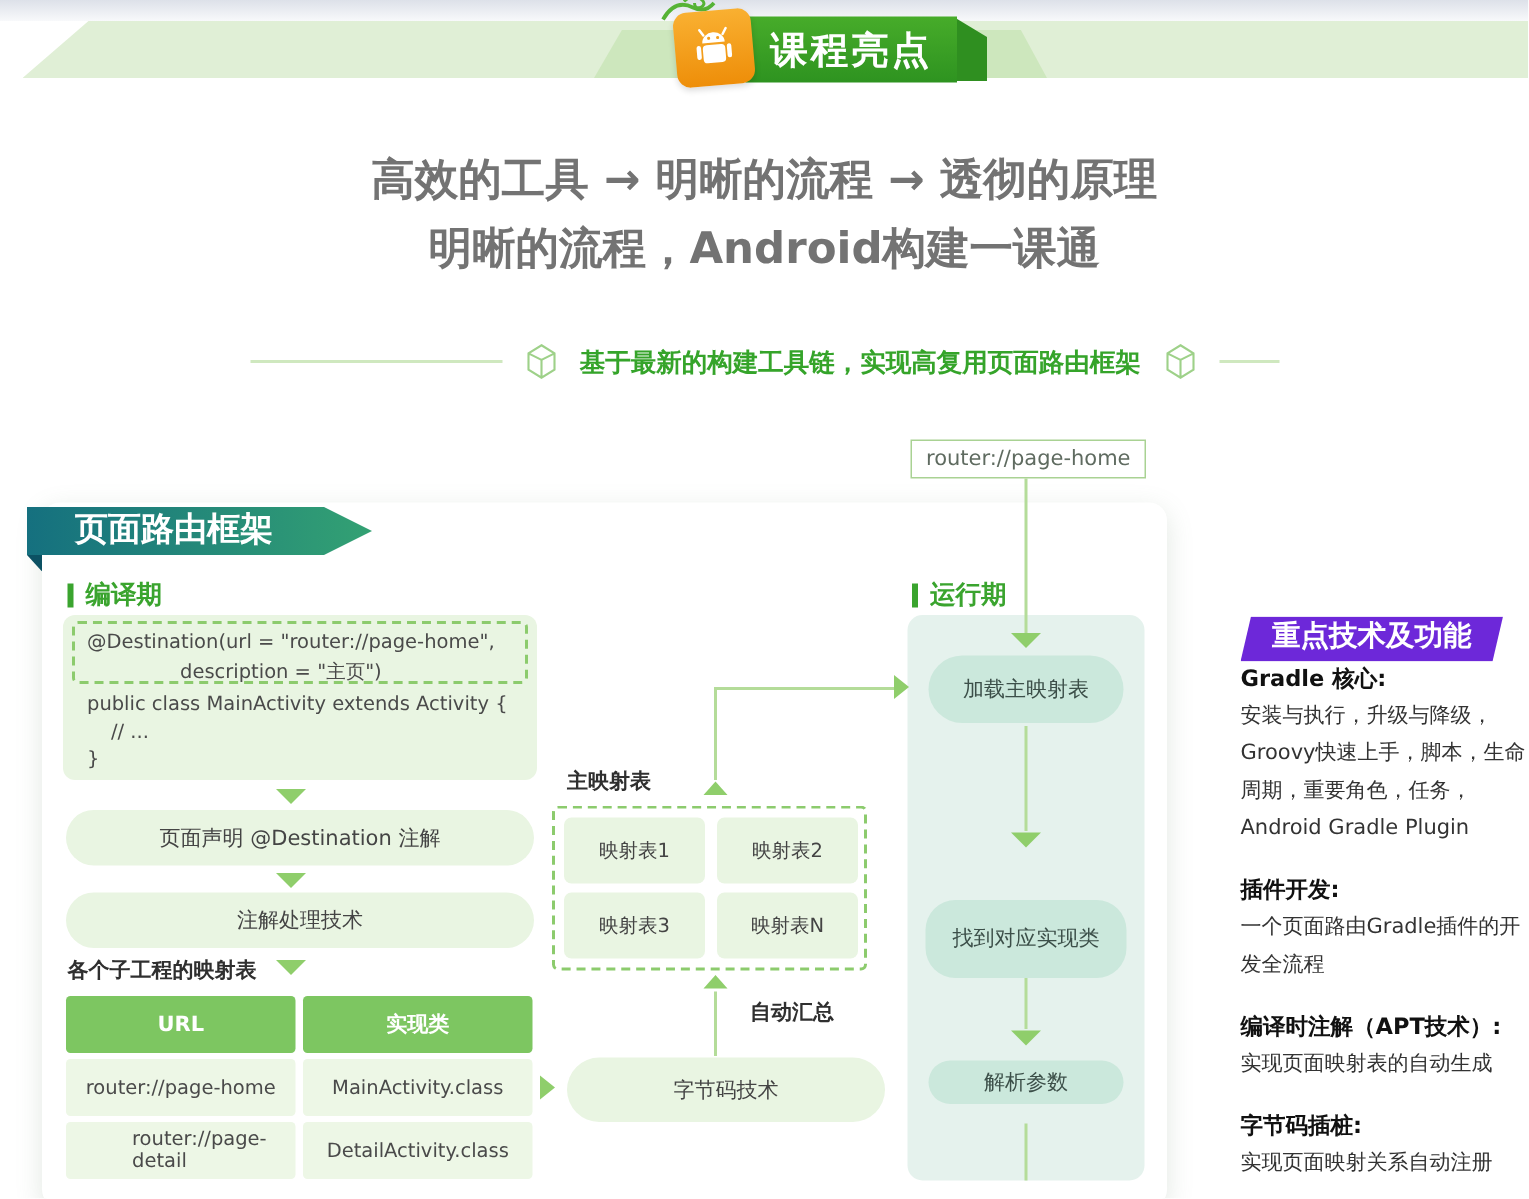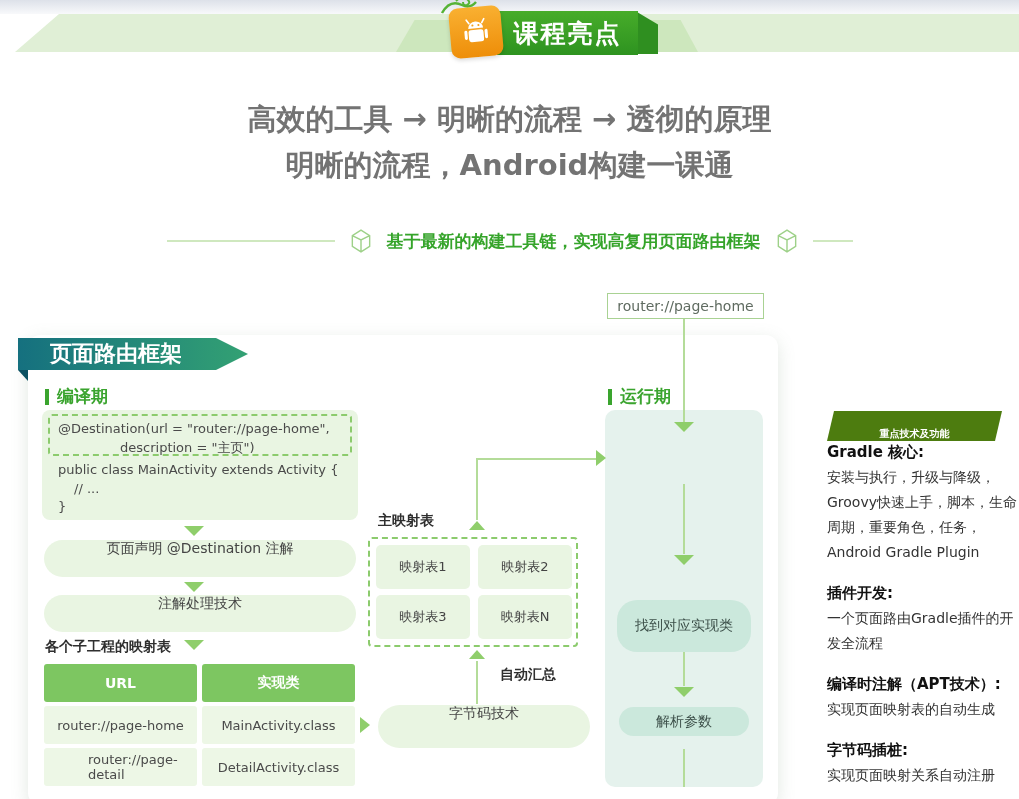--- a/index.html
+++ b/index.html
@@ -59,21 +59,21 @@
   .sec-h .bar { width:4px; height:16px; background:#3aa42e; }
 
   
   .code-block { position:absolute; left:42px; top:410px; width:316px; height:110px;
     background:#e9f5e2; border-radius:8px; z-index:2; }
   .anno-box { position:absolute; left:48px; top:414px; width:304px; height:42px;
     border:2px dashed #8ccb6d; border-radius:4px; z-index:3; }
   .code-line { position:absolute; font-size:13px; color:#4a4a4a; white-space:pre; z-index:4; }
 
   .pill { position:absolute; background:#e9f5e2; border-radius:19px; display:flex;
-    align-items:flex-start; justify-content:center; font-size:14px; color:#444; z-index:3; }
+    align-items:center; justify-content:center; font-size:14px; color:#444; z-index:3; }
 
   .flow-label { position:absolute; font-size:14px; font-weight:bold; color:#2f2f2f; z-index:3; }
 
   
   .th { position:absolute; width:153px; height:38px; background:#7dc661; color:#fff;
     font-size:14px; font-weight:bold; display:flex; align-items:center;
     justify-content:center; border-radius:3px; z-index:3; }
   .td { position:absolute; width:153px; height:38px; background:#edf7e6; color:#4a4a4a;
     font-size:13px; display:flex; align-items:center; justify-content:center;
     border-radius:3px; z-index:3; }
@@ -96,22 +96,22 @@
   .hline { position:absolute; height:2px; background:#b4dc99; z-index:2; }
   .tri-down { position:absolute; width:0; height:0; border-left:10px solid transparent;
     border-right:10px solid transparent; border-top:10px solid #8fce6b; z-index:3; }
   .tri-up { position:absolute; width:0; height:0; border-left:8px solid transparent;
     border-right:8px solid transparent; border-bottom:9px solid #8fce6b; z-index:3; }
   .tri-right { position:absolute; width:0; height:0; border-top:8px solid transparent;
     border-bottom:8px solid transparent; border-left:10px solid #8fce6b; z-index:3; }
 
   
   .sb-badge { position:absolute; left:827px; top:411px; width:175px; height:30px;
-    background:#4d7c0f; clip-path:polygon(7px 0,100% 0,calc(100% - 7px) 100%,0 100%);
-    color:#fff; font-size:10px; font-weight:bold; display:flex; align-items:flex-end;
+    background:#6d28d9; clip-path:polygon(7px 0,100% 0,calc(100% - 7px) 100%,0 100%);
+    color:#fff; font-size:19px; font-weight:bold; display:flex; align-items:flex-start;
     justify-content:center; }
   .sb-list { position:absolute; left:827px; top:443px; width:194px; }
   .sb-item { margin-bottom:19px; }
   .sb-title { font-size:15px; font-weight:bold; color:#111; margin-bottom:3px; }
   .sb-desc { font-size:14px; color:#333; line-height:25px; }
 </style>
 </head>
 <body>
 
 <div class="page">
@@ -224,20 +224,23 @@
   <div class="tri-up" style="left:469px; top:650px;"></div>
   <div class="vline" style="left:476px; top:661px; height:43px;"></div>
   <div class="flow-label" style="left:500px; top:666px;">自动汇总</div>
   <div class="pill" style="left:378px; top:705px; width:212px; height:43px; border-radius:22px;">
     <span>字节码技术</span>
   </div>
 
   <div class="rt-box"></div>
   <div class="vline" style="left:683px; top:319px; height:103px; z-index:4;"></div>
   <div class="tri-down" style="left:674px; top:422px;"></div>
+  <div class="rt-pill" style="left:619px; top:437px; width:130px; height:45px;">
+    <span>加载主映射表</span>
+  </div>
   <div class="vline" style="left:683px; top:484px; height:70px;"></div>
   <div class="tri-down" style="left:674px; top:555px;"></div>
   <div class="rt-pill" style="left:617px; top:600px; width:134px; height:52px; border-radius:20px;">
     <span>找到对应实现类</span>
   </div>
   <div class="vline" style="left:683px; top:616px; height:70px;"></div>
   <div class="tri-down" style="left:674px; top:687px;"></div>
   <div class="rt-pill" style="left:619px; top:707px; width:130px; height:29px; border-radius:20px;">
     <span>解析参数</span>
   </div>

